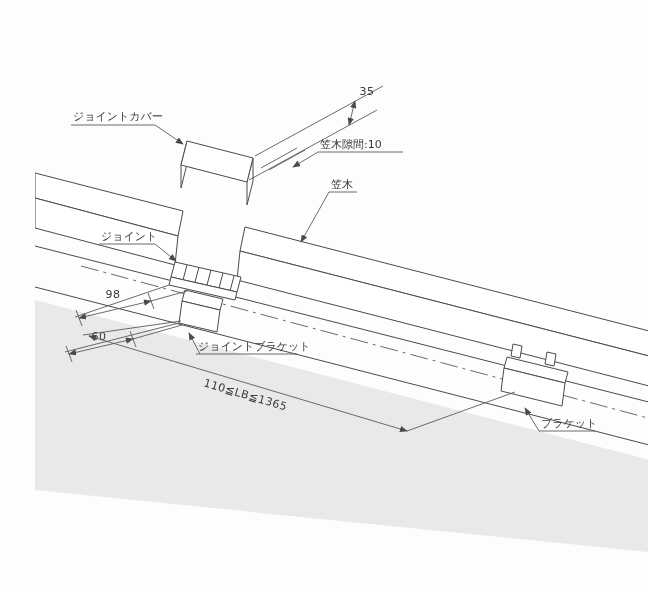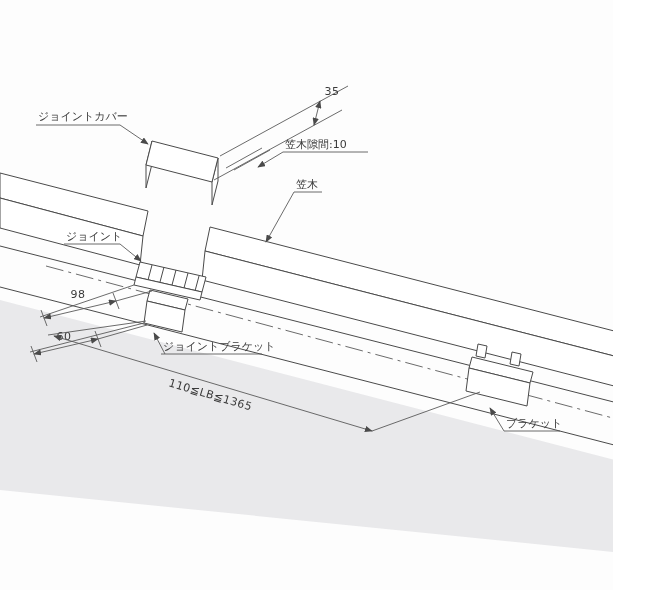--- a/index.html
+++ b/index.html
@@ -2,20 +2,21 @@
 <html><head>
 <meta charset="utf-8">
 <style>
   html,body{margin:0;padding:0;background:#ffffff;}
   .stage{
     position:relative;
     width:613px;height:590px;
     background:#fdfdfd;
     overflow:hidden;
     font-family:"Liberation Sans", sans-serif;
+    padding-left:35px;
   }
   svg{display:block;}
   svg text{
     font-family:"DejaVu Sans","Liberation Sans",sans-serif;
     fill:#3a3a3a;
     font-size:11px;
   }
   svg text.num{font-size:11px;letter-spacing:0.5px;}
   .part{stroke:#4a4a4a;stroke-width:1;fill:#ffffff;}
   .edge{stroke:#4a4a4a;stroke-width:1;fill:none;}

